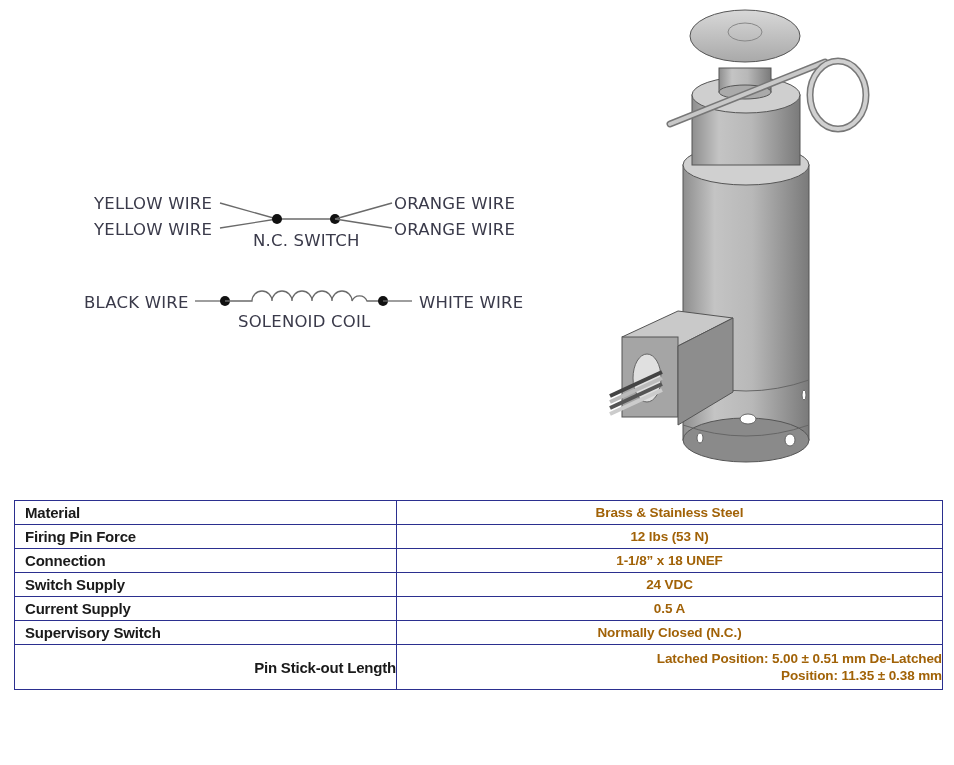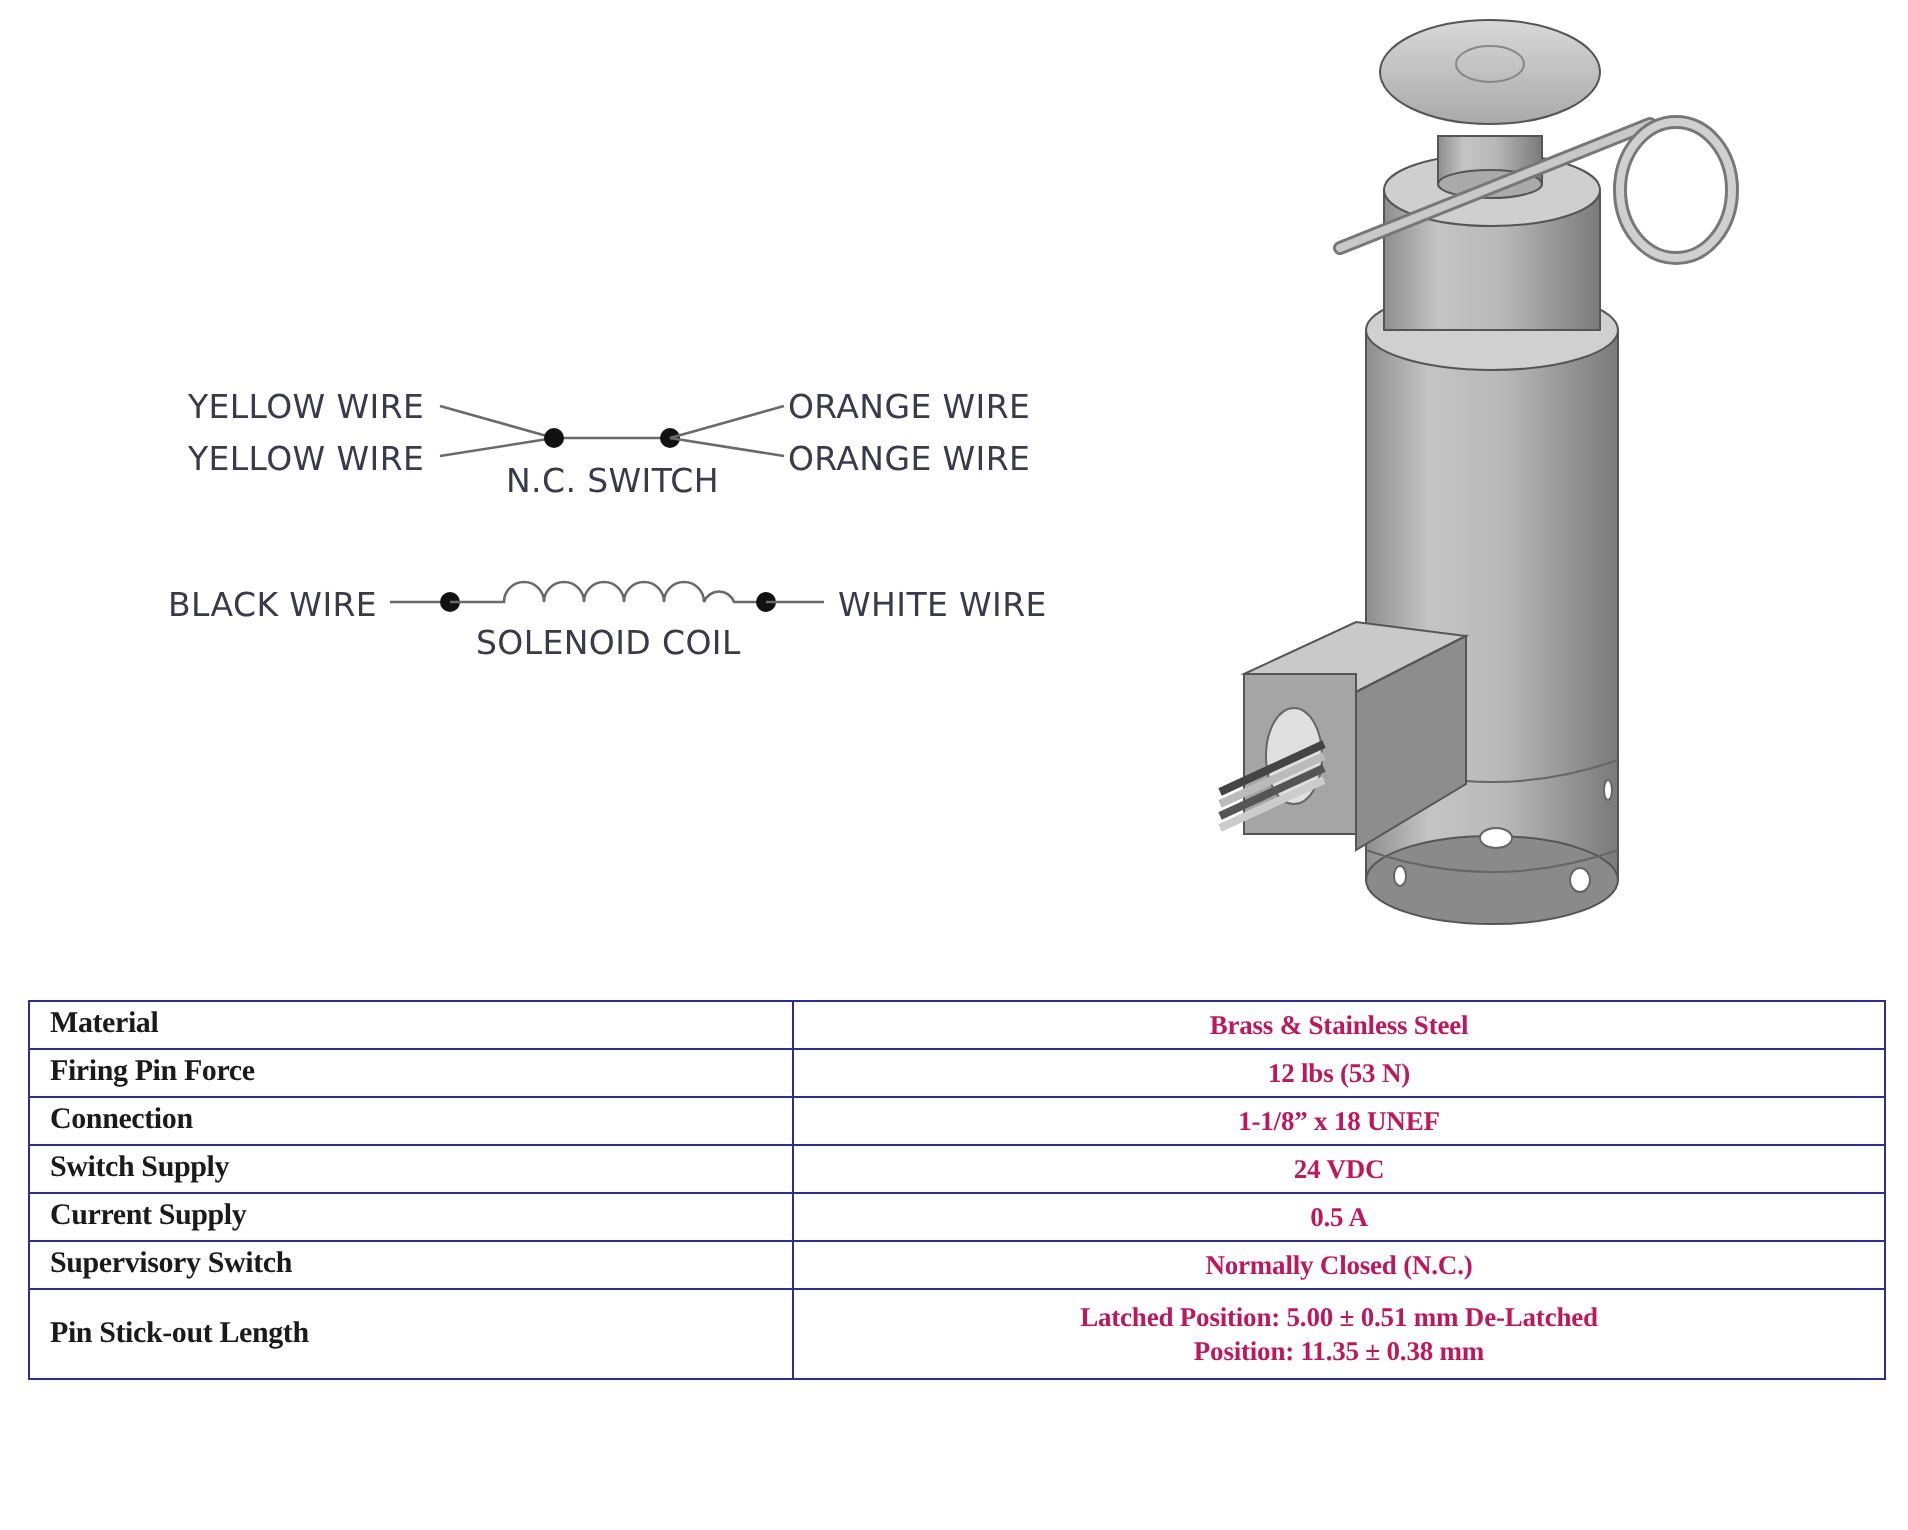--- a/index.html
+++ b/index.html
@@ -9,24 +9,24 @@
   #wiring { position:absolute; left:70px; top:180px; width:480px; height:160px; }
   #wiring text { font-family:"DejaVu Sans", sans-serif; font-size:16.5px; fill:#3a3a4a; letter-spacing:0.2px; }
   #wiring .ln { stroke:#6a6a6a; stroke-width:1.3; fill:none; }
   #wiring .dot { fill:#111111; }
 
   
   #device { position:absolute; left:600px; top:0px; width:300px; height:490px; }
 
   
   #spec { position:absolute; left:14px; top:500px; width:929px; border-collapse:collapse; }
-  #spec td { border:1.5px solid #2b2f8f; padding:0; font-family:Liberation Serif, serif; color:#1a1a1a; }
+  #spec td { border:1.5px solid #2b2f8f; padding:0; font-family:Liberation Sans, sans-serif; color:#1a1a1a; }
   #spec td.k { width:371px; font-weight:bold; font-size:15px; padding-left:10px; height:23px; letter-spacing:-0.2px; }
-  #spec td.v { text-align:center; font-size:13.5px; font-weight:bold; color:#be185d; letter-spacing:-0.1px; }
-  #spec tr.tall td { height:44px; }
+  #spec td.v { text-align:center; font-size:13.5px; font-weight:bold; color:#a16207; letter-spacing:-0.1px; }
+  #spec tr.tall td { height:44px;text-align:right; }
   #spec td.v .l { display:block; line-height:17px; }
 </style>
 </head>
 <body>
 
 <svg id="wiring" viewBox="0 0 480 160">
 
   <text x="24" y="29">YELLOW WIRE</text>
   <text x="24" y="55">YELLOW WIRE</text>
   <line class="ln" x1="150" y1="23" x2="207" y2="39"></line>

